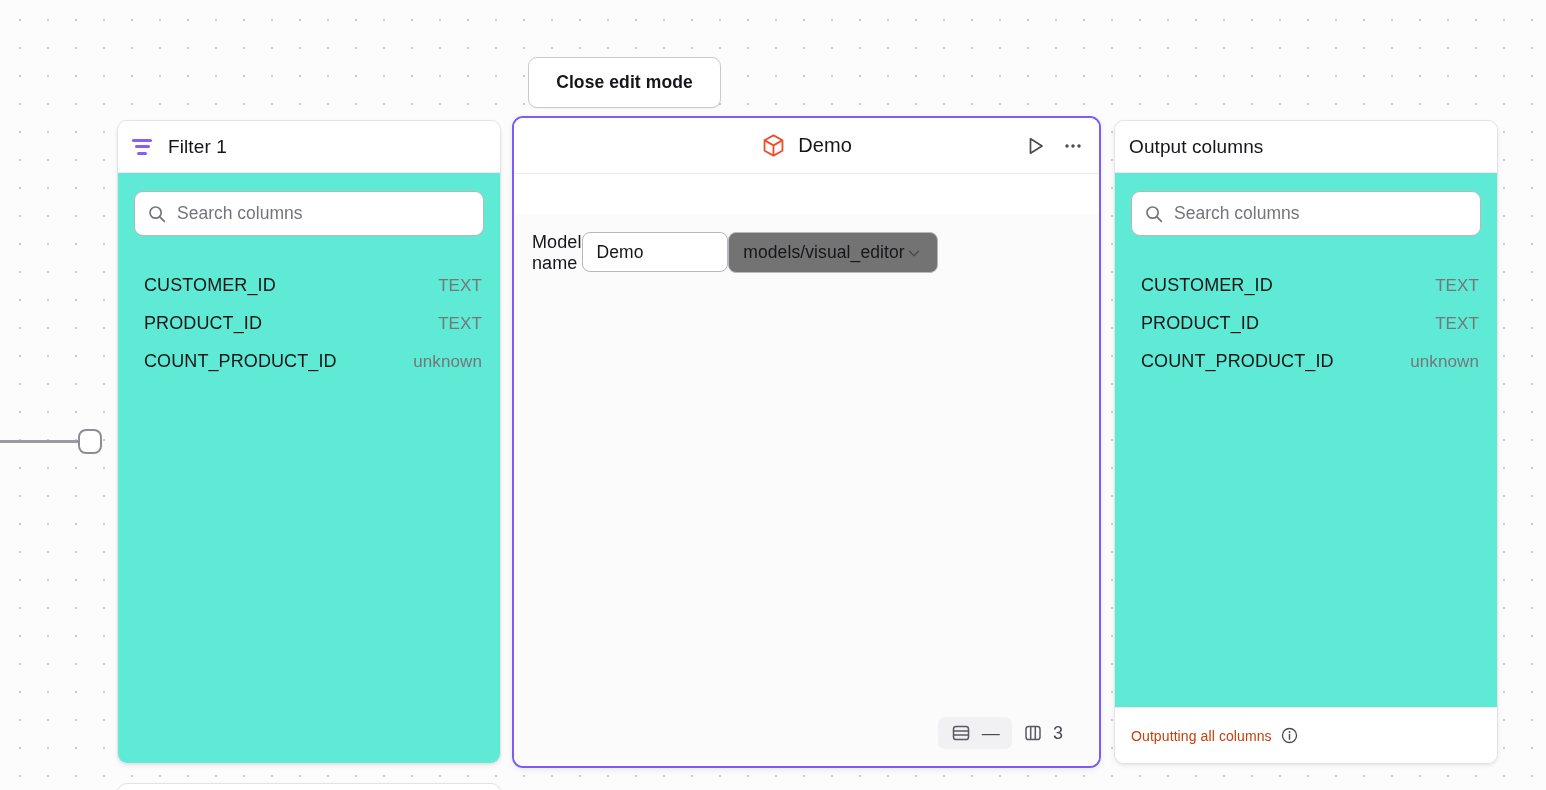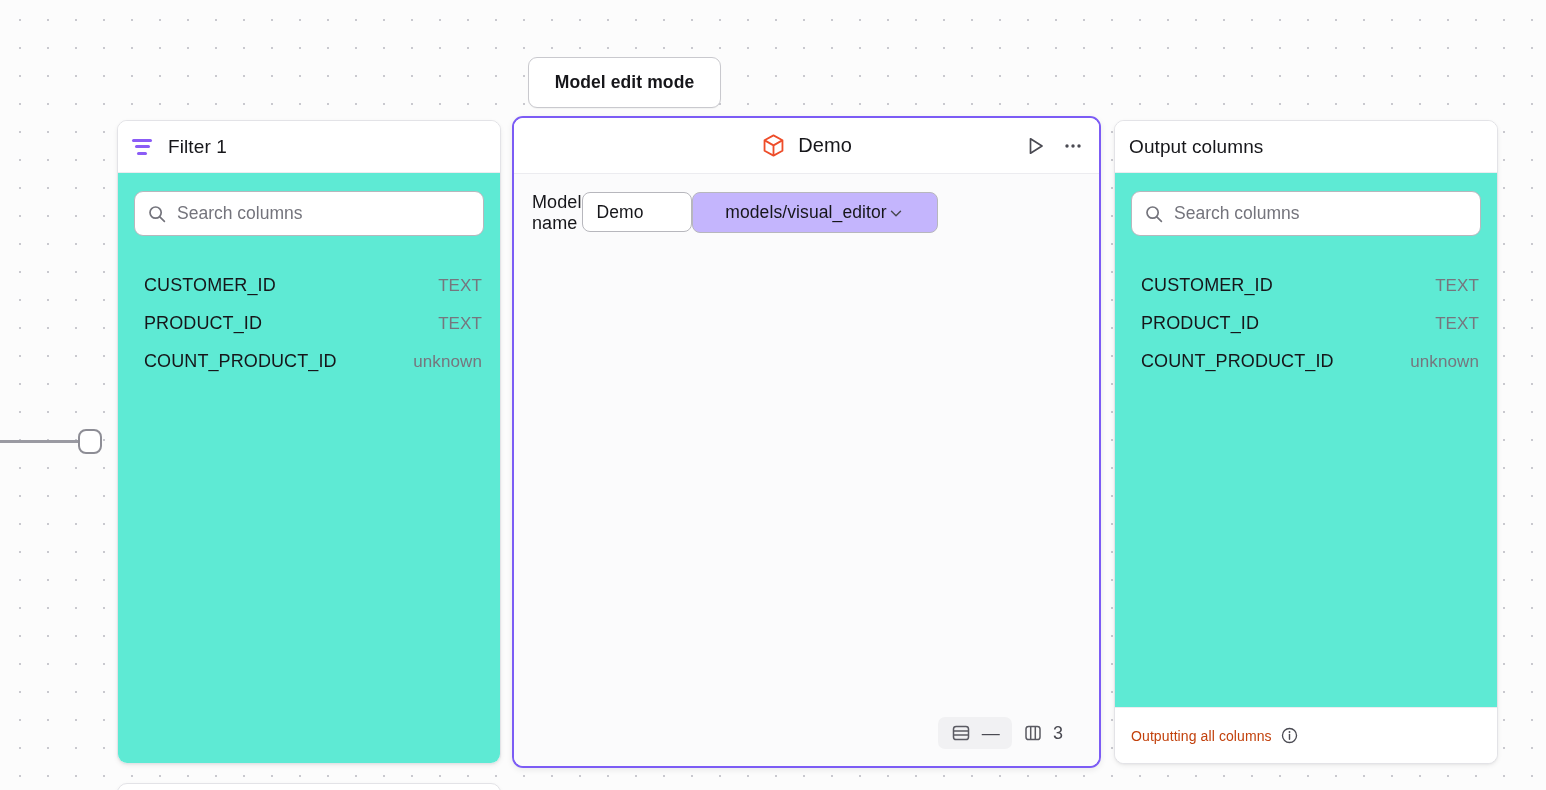--- a/index.html
+++ b/index.html
@@ -138,20 +138,21 @@
     width: 589px;
     height: 652px;
     border: 2.5px solid #7c5cf5;
     border-radius: 11px;
     background: #ffffff;
     box-shadow: 0 2px 6px rgba(16,16,20,.08);
     overflow: hidden;
     display: flex;
     flex-direction: column;
     position: absolute;
+    gap: 40px;
   }
   #model-header {
     height: 56px;
     flex: 0 0 56px;
     border-bottom: 1px solid #ececf0;
     display: flex;
     align-items: center;
     padding: 0 14px 0 16px;
     background: #ffffff;
     position: relative;
@@ -201,22 +202,22 @@
     font-size: 17.5px;
     color: #16161a;
     outline: none;
     letter-spacing: .1px;
   }
   .select-input {
     width: 100%;
     height: 41px;
     border: 1px solid #b7b7bd;
     border-radius: 8px;
-    background: #c4b5fd;
-    padding: 0 32px;
+    background: #737373;
+    padding: 0 14px;
     display: flex;
     align-items: center;
     justify-content: space-between;
     cursor: pointer;
   }
   .select-value { font-size: 17.5px; color: #16161a; font-weight: 500; letter-spacing:.1px;}
   .field-gap { height: 16px; }
 
   
   #model-footer {
@@ -298,21 +299,21 @@
   }
 </style>
 </head>
 <body>
 
 <div id="canvas">
 
   <div id="edge-line"></div>
   <div id="edge-handle"></div>
 
-  <button id="close-edit-btn">Model edit mode</button>
+  <button id="close-edit-btn">Close edit mode</button>
 
   <div class="panel" id="filter-panel">
     <div class="panel-header">
       <span id="filter-icon">
         <i></i>
           <i></i>
           <i></i>
       </span>
       <span class="panel-title">Filter 1</span>
     </div>

